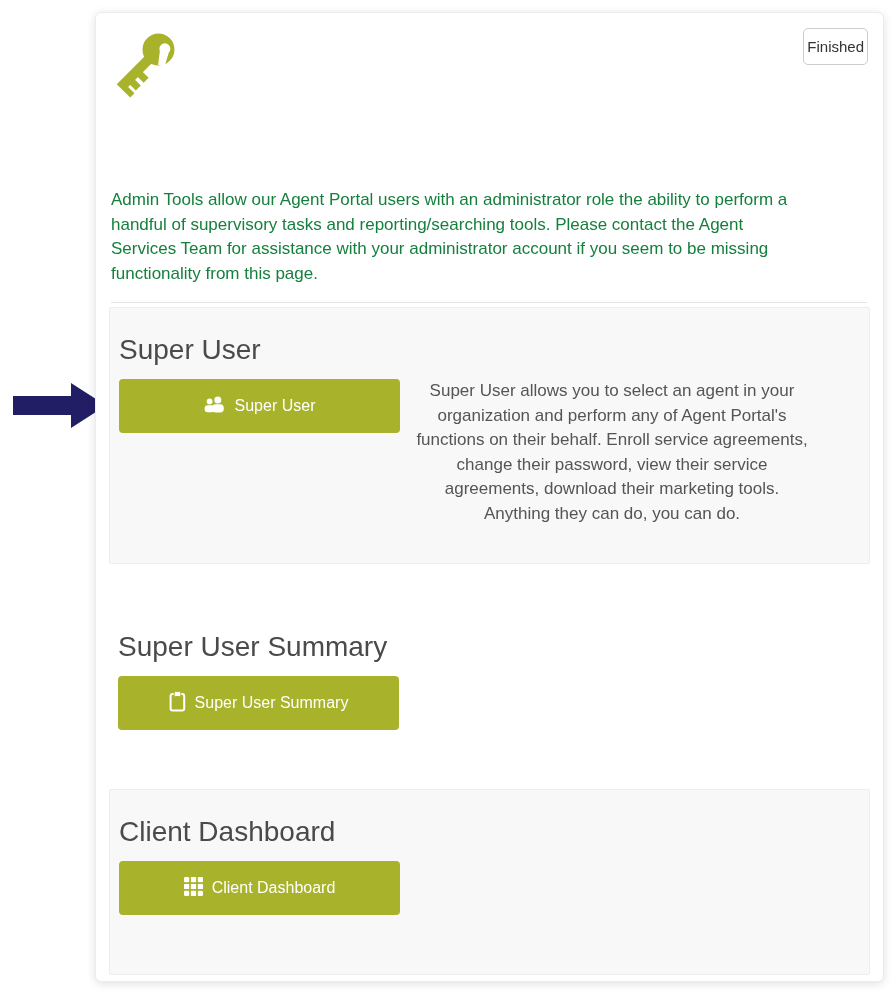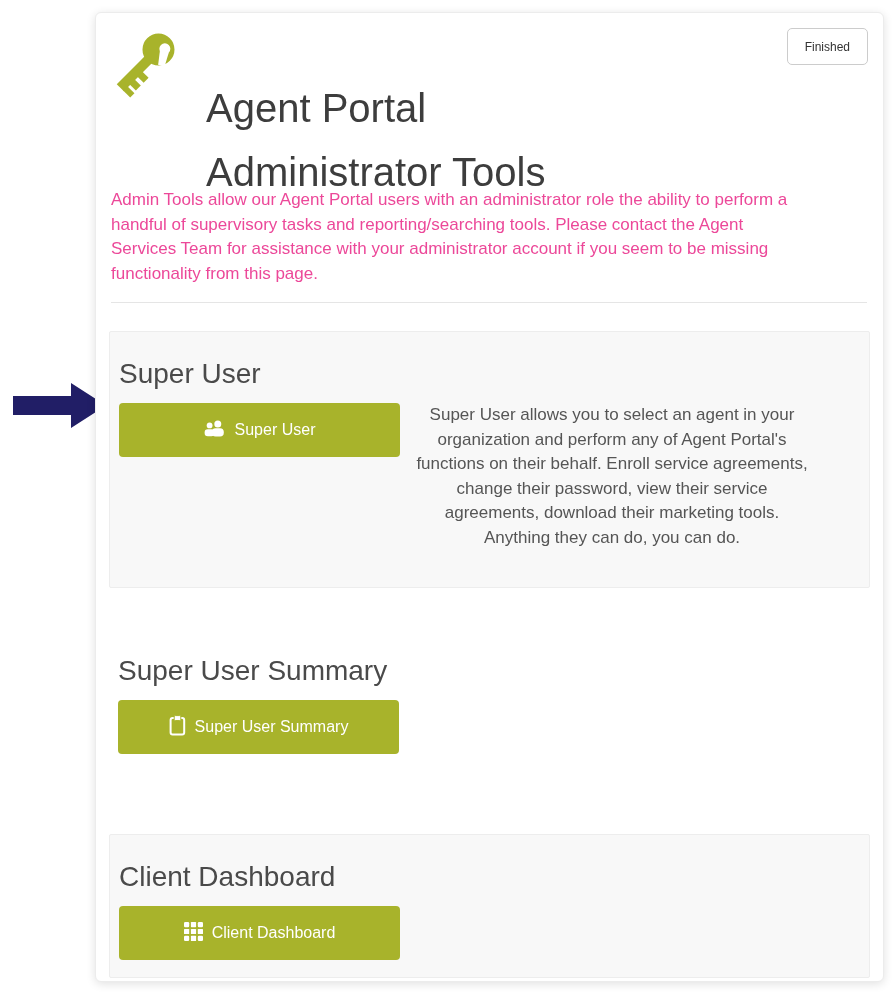--- a/index.html
+++ b/index.html
@@ -14,40 +14,40 @@
     box-shadow:0 2px 10px rgba(0,0,0,0.12);
     box-sizing:border-box;
   }
   .key-wrap { position:absolute; left:13px; top:12px; width:74px; height:74px; }
   .page-title {
     position:absolute; left:110px; top:36px; width:480px;
     font-size:40px; line-height:64px; font-weight:300; color:#3d3d3d;
   }
   .page-title span { display:block; }
   .finished-btn {
-    position:absolute; top:15px; right:15px; height:37px; padding:0 17px;
+    position:absolute; top:15px; right:15px; height:37px; padding:0 3px;
     background:#ffffff; border:1px solid #cccccc; border-radius:5px;
-    font-size:12px; color:#333333; font-family:"Liberation Sans", sans-serif;
+    font-size:15px; color:#333333; font-family:"Liberation Sans", sans-serif;
     cursor:pointer;
   }
   .intro {
     position:absolute; left:15px; top:158px; width:695px;
-    font-size:17px; line-height:24.6px; color:#ec4899;
+    font-size:17px; line-height:24.6px; color:#15803d;
   }
   .divider {
     position:absolute; left:15px; right:16px; top:289px; height:0;
     border-top:1px solid #e5e5e5;
   }
-  .section { position:absolute; left:13px; width:761px; box-sizing:border-box;margin-top:24px; }
+  .section { position:absolute; left:13px; width:761px; box-sizing:border-box; }
   .section.panel {
     background:#f8f8f8; border:1px solid #ededed; border-radius:2px;
   }
   .sec-1 { top:294px; height:257px; }
   .sec-2 { top:592px; height:212px; }
-  .sec-3 { top:797px; height:144px; }
+  .sec-3 { top:776px; height:186px; }
   .section h2 {
     margin:0; padding:25px 0 0 9px;
     font-size:28px; line-height:33px; font-weight:400; color:#4a4a4a;
   }
   .tool-row { display:flex; align-items:flex-start; margin-top:13px; padding-left:9px; }
   .tool-btn {
     flex:0 0 281px; width:281px; height:54px;
     background:#a8b32b; border:none; border-radius:4px;
     color:#ffffff; font-size:16px; font-family:"Liberation Sans", sans-serif;
     display:flex; align-items:center; justify-content:center; gap:9px;
@@ -80,24 +80,20 @@
         <rect x="0" y="-5" width="42" height="10" fill="#a8b32b"></rect>
         <rect x="15" y="-13" width="7" height="9" fill="#a8b32b"></rect>
         <rect x="26" y="-13" width="7" height="9" fill="#a8b32b"></rect>
         <rect x="36" y="-14" width="6" height="10" fill="#a8b32b"></rect>
         <circle cx="-17" cy="-4" r="5.5" fill="#ffffff"></circle>
         <polygon points="-17,-9.5 -4,-16.5 -1,-10.5 -12,-2" fill="#ffffff"></polygon>
       </g>
     </svg>
   </div>
 
-  <h1 class="page-title">
-    <span>Agent Portal</span>
-    <span>Administrator Tools</span>
-  </h1>
 
   <button class="finished-btn">Finished</button>
 
   <p class="intro">Admin Tools allow our Agent Portal users with an administrator role the ability to perform a handful of supervisory tasks and reporting/searching tools. Please contact the Agent Services Team for assistance with your administrator account if you seem to be missing functionality from this page.</p>
 
   <div class="divider"></div>
 
   <div class="section panel sec-1">
     <h2>Super User</h2>
     <div class="tool-row">

